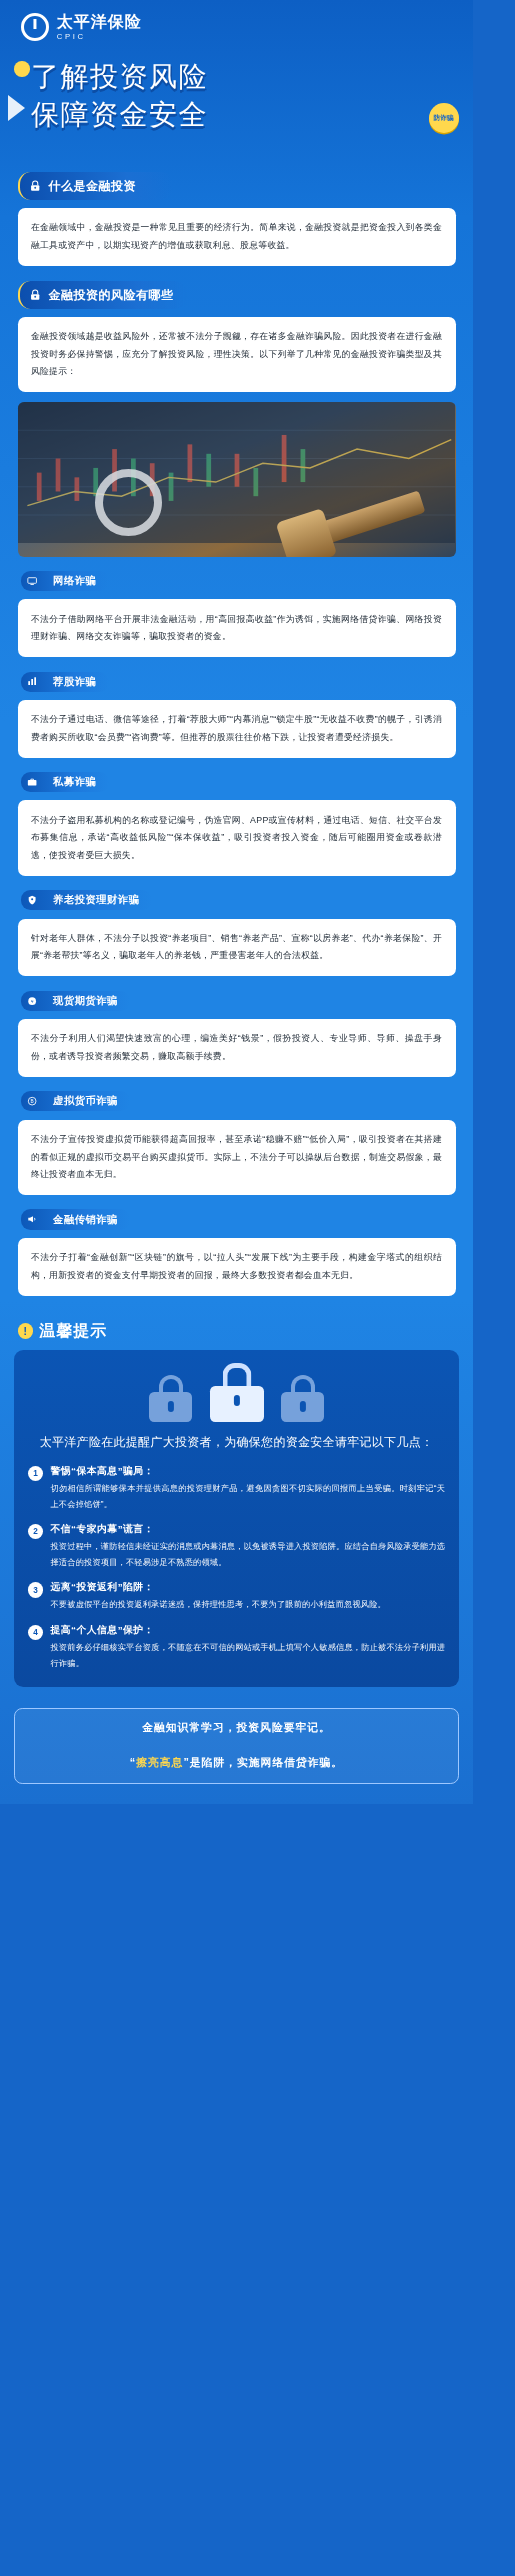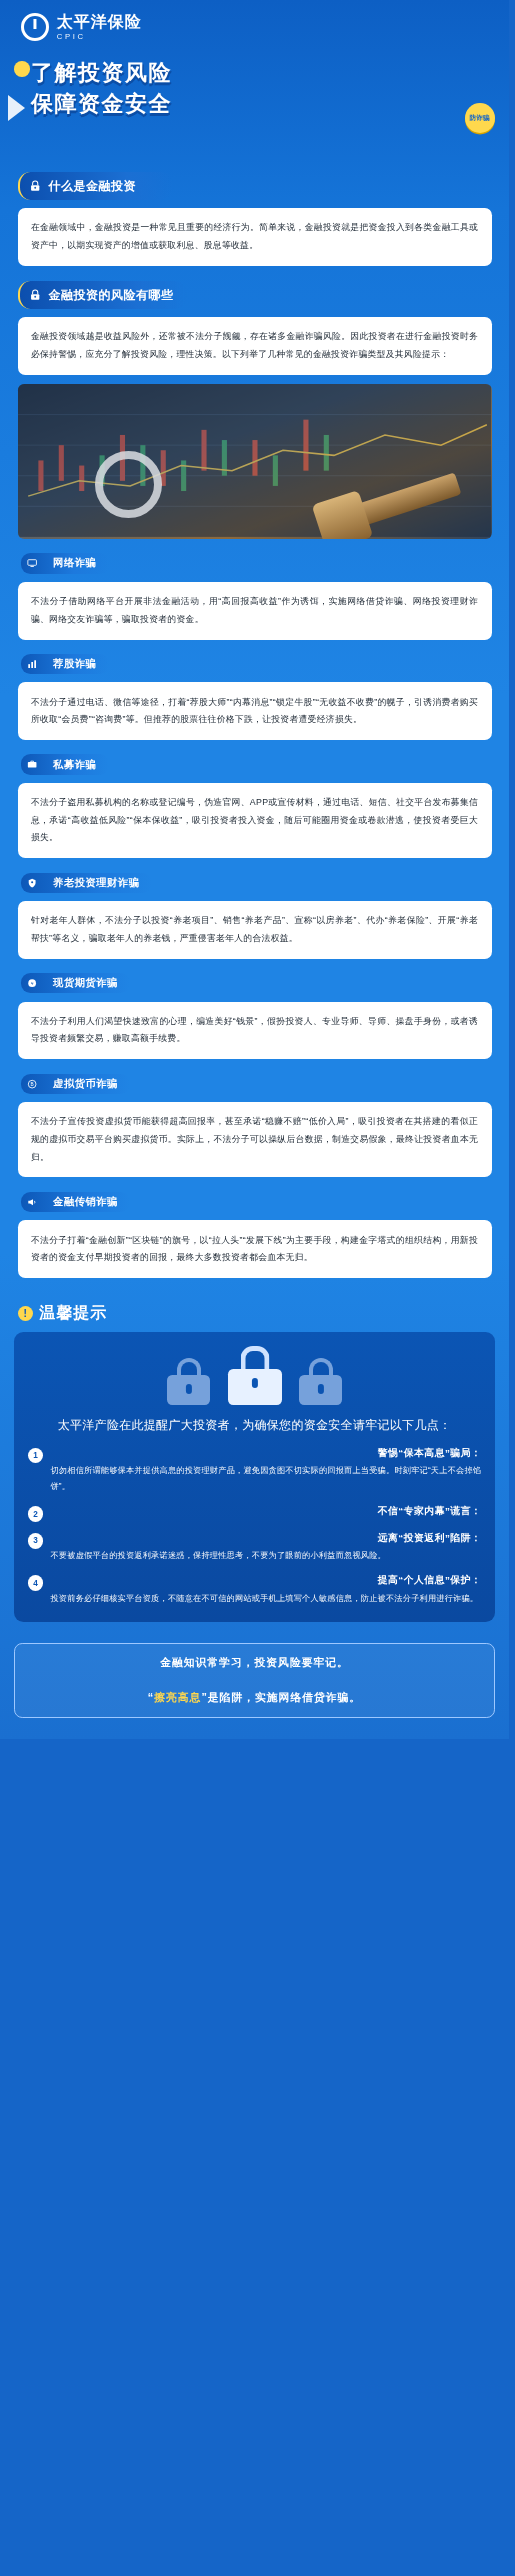--- a/index.html
+++ b/index.html
@@ -3,21 +3,21 @@
 <meta charset="utf-8">
 <style>
   * { box-sizing: border-box; margin: 0; padding: 0; }
   body {
     width: 515px;
     background: #1565c8;
     font-family: "Liberation Sans", sans-serif;
     color: #ffffff;
   }
   .page {
-    width: 509px;
+    width: 473px;
     position: relative;
     background: linear-gradient(180deg, #0d5fc4 0%, #1574d8 12%, #1f84e4 40%, #1f84e4 72%, #1a6fd0 100%);
     padding-bottom: 20.6px;
     overflow: hidden;
   }
   
   .brand {
     display: flex;
     align-items: center;
     padding: 13.4px 0 0 20.6px;
@@ -63,22 +63,22 @@
   .title-deco {
     position: absolute;
     left: 14.4px; top: 2.1px;
     width: 15.5px; height: 15.5px;
     background: #ffd84d;
     border-radius: 50%;
   }
   .title-line {
     position: relative;
     display: inline-block;
-    font-size: 22px;
-    font-weight: bold;
+    font-size: 28px;
+    font-weight: normal;
     letter-spacing: 1.5px;
     color: #ffffff;
     text-shadow: 0 2.6px 0 #0c4ea6, 1.5px 1.5px 0 #0c4ea6;
     line-height: 1.25;
   }
   .title-line.l2 { margin-top: 3.1px; }
   .title-badge {
     position: absolute;
     right: 14.4px; top: 44px;
     width: 30px; height: 30px;
@@ -275,21 +275,20 @@
     font-size: 8.2px;
     display: flex; align-items: center; justify-content: center;
     margin-top: 1px;
   }
   .tip .bd { flex: 1 1 auto; }
   .tip .t {
     font-size: 9.8px;
     font-weight: bold;
     letter-spacing: 0.5px;
     margin-bottom: 3.1px;
-    text-align: right;
   }
   .tip .d {
     font-size: 8.2px;
     line-height: 1.95;
     letter-spacing: 0.2px;
     text-align: justify;
     opacity: .97;
   }
   
   .footer {
@@ -498,20 +497,21 @@
       <div class="bd">
         <div class="t">警惕“保本高息”骗局：</div>
         <div class="d">切勿相信所谓能够保本并提供高息的投资理财产品，避免因贪图不切实际的回报而上当受骗。时刻牢记“天上不会掉馅饼”。</div>
       </div>
     </div>
 
     <div class="tip">
       <div class="num">2</div>
       <div class="bd">
         <div class="t">不信“专家内幕”谎言：</div>
+        <div class="d">投资过程中，谨防轻信未经证实的消息或内幕消息，以免被诱导进入投资陷阱。应结合自身风险承受能力选择适合的投资项目，不轻易涉足不熟悉的领域。</div>
       </div>
     </div>
 
     <div class="tip">
       <div class="num">3</div>
       <div class="bd">
         <div class="t">远离“投资返利”陷阱：</div>
         <div class="d">不要被虚假平台的投资返利承诺迷惑，保持理性思考，不要为了眼前的小利益而忽视风险。</div>
       </div>
     </div>

